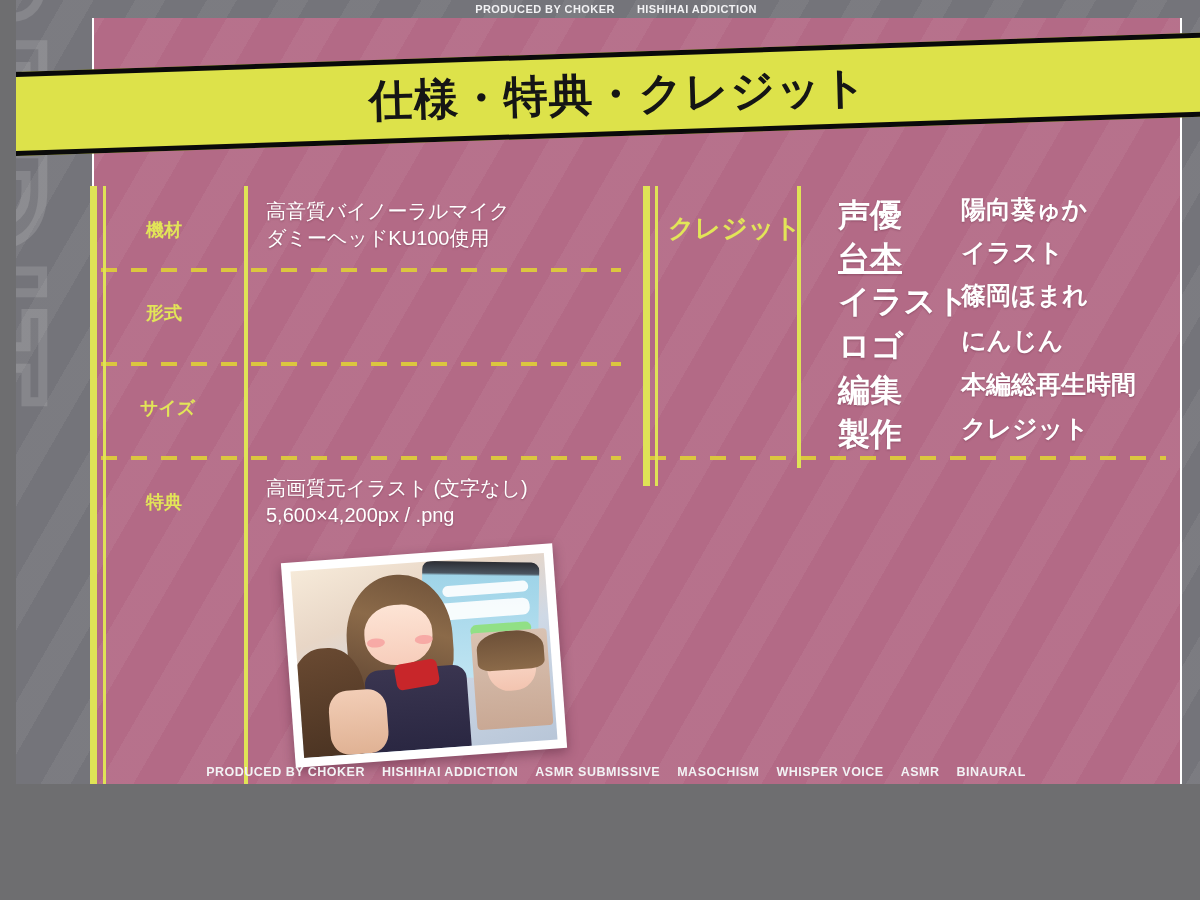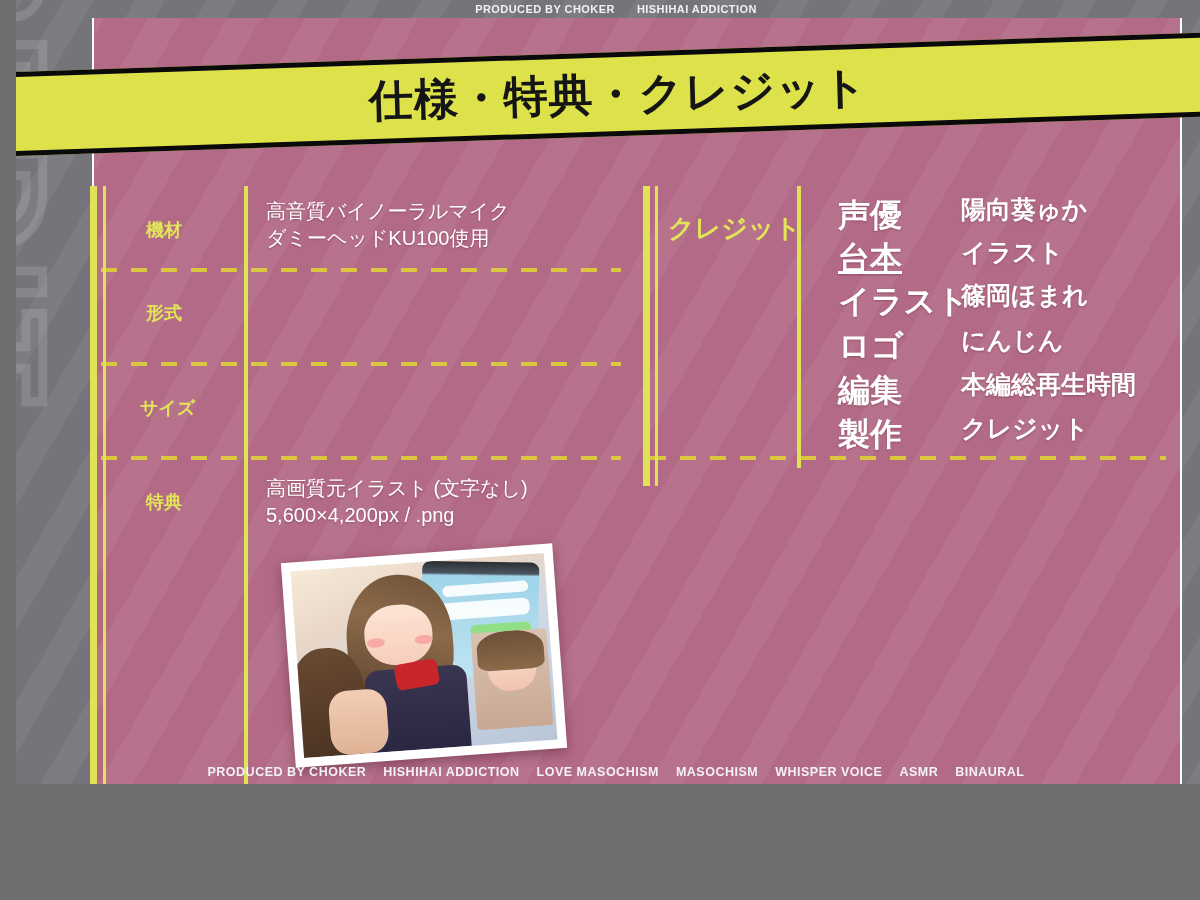--- a/index.html
+++ b/index.html
@@ -447,20 +447,20 @@
 
   <div class="cr-role" style="top:369px;">編集</div>
   <div class="cr-name" style="top:368px;">本編総再生時間</div>
 
   <div class="cr-role" style="top:413px;">製作</div>
   <div class="cr-name" style="top:412px;">クレジット</div>
 
   <div class="bottombar">
     <span>PRODUCED BY CHOKER</span>
     <span>HISHIHAI ADDICTION</span>
-    <span>LOVE MASOCHISM</span>
+    <span>ASMR SUBMISSIVE</span>
     <span>MASOCHISM</span>
     <span>WHISPER VOICE</span>
     <span>ASMR</span>
     <span>BINAURAL</span>
   </div>
 
 </div>
 
 </body></html>

